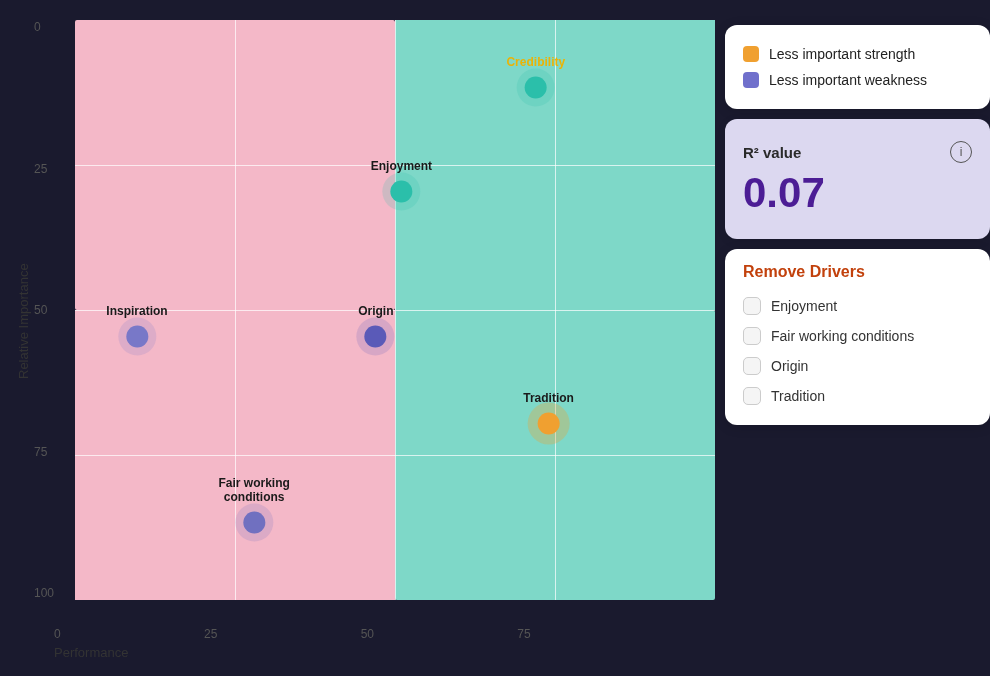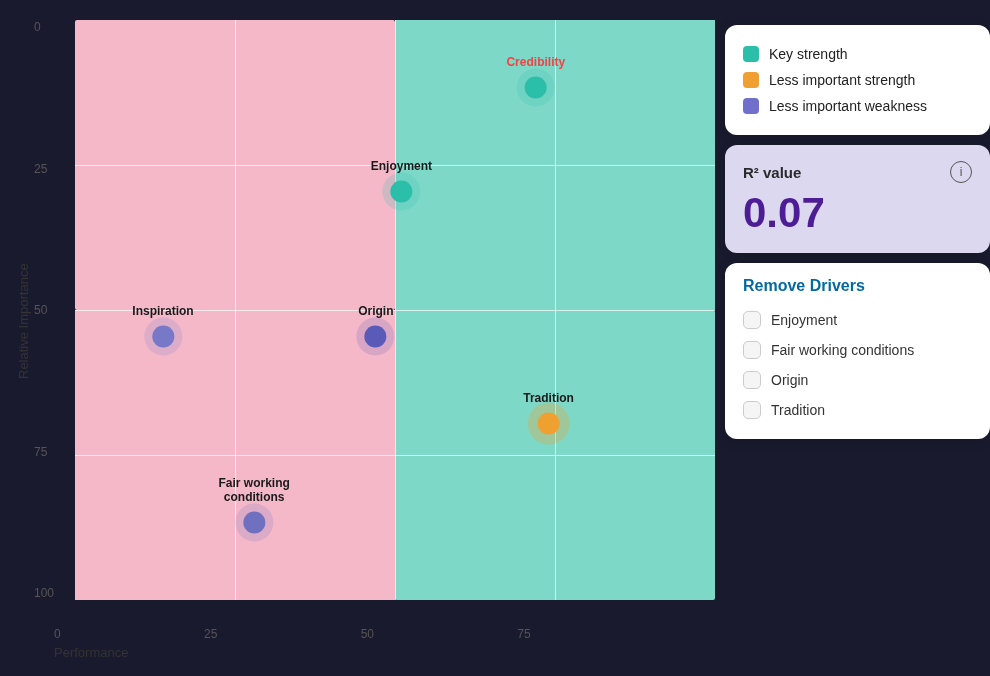--- a/index.html
+++ b/index.html
@@ -134,21 +134,21 @@
     .legend-dot {
       width: 16px;
       height: 16px;
       border-radius: 4px;
       flex-shrink: 0;
     }
     
     .r2-card {
       background: #dcd8f0;
       border-radius: 12px;
-      padding: 16px 18px;
+      padding: 22px 18px;
       box-shadow: 0 2px 8px rgba(0,0,0,0.1);
     }
     .r2-header {
       display: flex;
       align-items: center;
       justify-content: space-between;
       margin-bottom: 6px;
     }
     .r2-title {
       font-size: 15px;
@@ -175,21 +175,21 @@
     
     .remove-drivers-card {
       background: white;
       border-radius: 12px;
       padding: 14px 18px;
       box-shadow: 0 2px 12px rgba(0,0,0,0.15);
     }
     .remove-drivers-title {
       font-size: 16px;
       font-weight: 600;
-      color: #0369a1;
+      color: #c2410c;
       margin-bottom: 10px;
     }
     .driver-item {
       display: flex;
       align-items: center;
       gap: 10px;
       padding: 6px 0;
       font-size: 14px;
       color: #333;
       cursor: pointer;
@@ -230,34 +230,34 @@
 
         <div class="grid-line-v" style="left: 25%;"></div>
         <div class="grid-line-v" style="left: 50%;"></div>
         <div class="grid-line-v" style="left: 75%;"></div>
 
         <div class="grid-line-h" style="top: 25%;"></div>
         <div class="grid-line-h" style="top: 50%;"></div>
         <div class="grid-line-h" style="top: 75%;"></div>
 
       <div style="position: absolute; left: 460.8px; top: 58px; transform: translate(-50%, -50%); display: flex; flex-direction: column; align-items: center;">
-            <div style="font-size: 12px; font-weight: 700; color: #ef4444; white-space: pre-line; text-align: right; margin-bottom: 5px;">Credibility</div>
+            <div style="font-size: 12px; font-weight: 700; color: #eab308; white-space: pre-line; text-align: right; margin-bottom: 5px;">Credibility</div>
             <div style="position: relative; width: 28px; height: 28px; display: flex; align-items: center; justify-content: center;">
               <div style="position: absolute; width: 38px; height: 38px; border-radius: 50%; background: rgba(43, 191, 170, 0.19); top: -5px; left: -5px;"></div>
               <div style="width: 22px; height: 22px; border-radius: 50%; background: rgb(43, 191, 170); position: relative; z-index: 2;"></div>
             </div>
           </div>
           <div style="position: absolute; left: 326.4px; top: 162.4px; transform: translate(-50%, -50%); display: flex; flex-direction: column; align-items: center;">
             <div style="font-size: 12px; font-weight: 700; color: rgb(26, 26, 26); white-space: pre-line; text-align: center; margin-bottom: 5px;">Enjoyment</div>
             <div style="position: relative; width: 28px; height: 28px; display: flex; align-items: center; justify-content: center;">
               <div style="position: absolute; width: 38px; height: 38px; border-radius: 50%; background: rgba(43, 191, 170, 0.19); top: -5px; left: -5px;"></div>
               <div style="width: 22px; height: 22px; border-radius: 50%; background: rgb(43, 191, 170); position: relative; z-index: 2;"></div>
             </div>
           </div>
-          <div style="position: absolute; left: 88px; top: 307.4px; transform: translate(-50%, -50%); display: flex; flex-direction: column; align-items: center;">
+          <div style="position: absolute; left: 62px; top: 307.4px; transform: translate(-50%, -50%); display: flex; flex-direction: column; align-items: center;">
             <div style="font-size: 12px; font-weight: 700; color: rgb(26, 26, 26); white-space: pre-line; text-align: center; margin-bottom: 5px;">Inspiration</div>
             <div style="position: relative; width: 28px; height: 28px; display: flex; align-items: center; justify-content: center;">
               <div style="position: absolute; width: 38px; height: 38px; border-radius: 50%; background: rgba(120, 120, 200, 0.19); top: -5px; left: -5px;"></div>
               <div style="width: 22px; height: 22px; border-radius: 50%; background: rgb(120, 120, 200); position: relative; z-index: 2;"></div>
             </div>
           </div>
           <div style="position: absolute; left: 300.8px; top: 307.4px; transform: translate(-50%, -50%); display: flex; flex-direction: column; align-items: center;">
             <div style="font-size: 12px; font-weight: 700; color: rgb(26, 26, 26); white-space: pre-line; text-align: center; margin-bottom: 5px;">Origin</div>
             <div style="position: relative; width: 28px; height: 28px; display: flex; align-items: center; justify-content: center;">
               <div style="position: absolute; width: 38px; height: 38px; border-radius: 50%; background: rgba(90, 90, 184, 0.19); top: -5px; left: -5px;"></div>
@@ -290,24 +290,20 @@
       <span style="visibility:hidden;">100</span>
     </div>
 
     <div class="x-axis-label">Performance</div>
   </div>
 
   <div class="right-panel">
 
     <div class="legend-card">
       <div class="legend-item">
-        <div class="legend-dot" style="background:#2bbfaa; border-radius:4px;"></div>
-        <span>Key strength</span>
-      </div>
-      <div class="legend-item">
         <div class="legend-dot" style="background:#f0a030; border-radius:4px;"></div>
         <span>Less important strength</span>
       </div>
       <div class="legend-item">
         <div class="legend-dot" style="background:#7070cc; border-radius:4px;"></div>
         <span>Less important weakness</span>
       </div>
     </div>
 
     <div class="r2-card">

